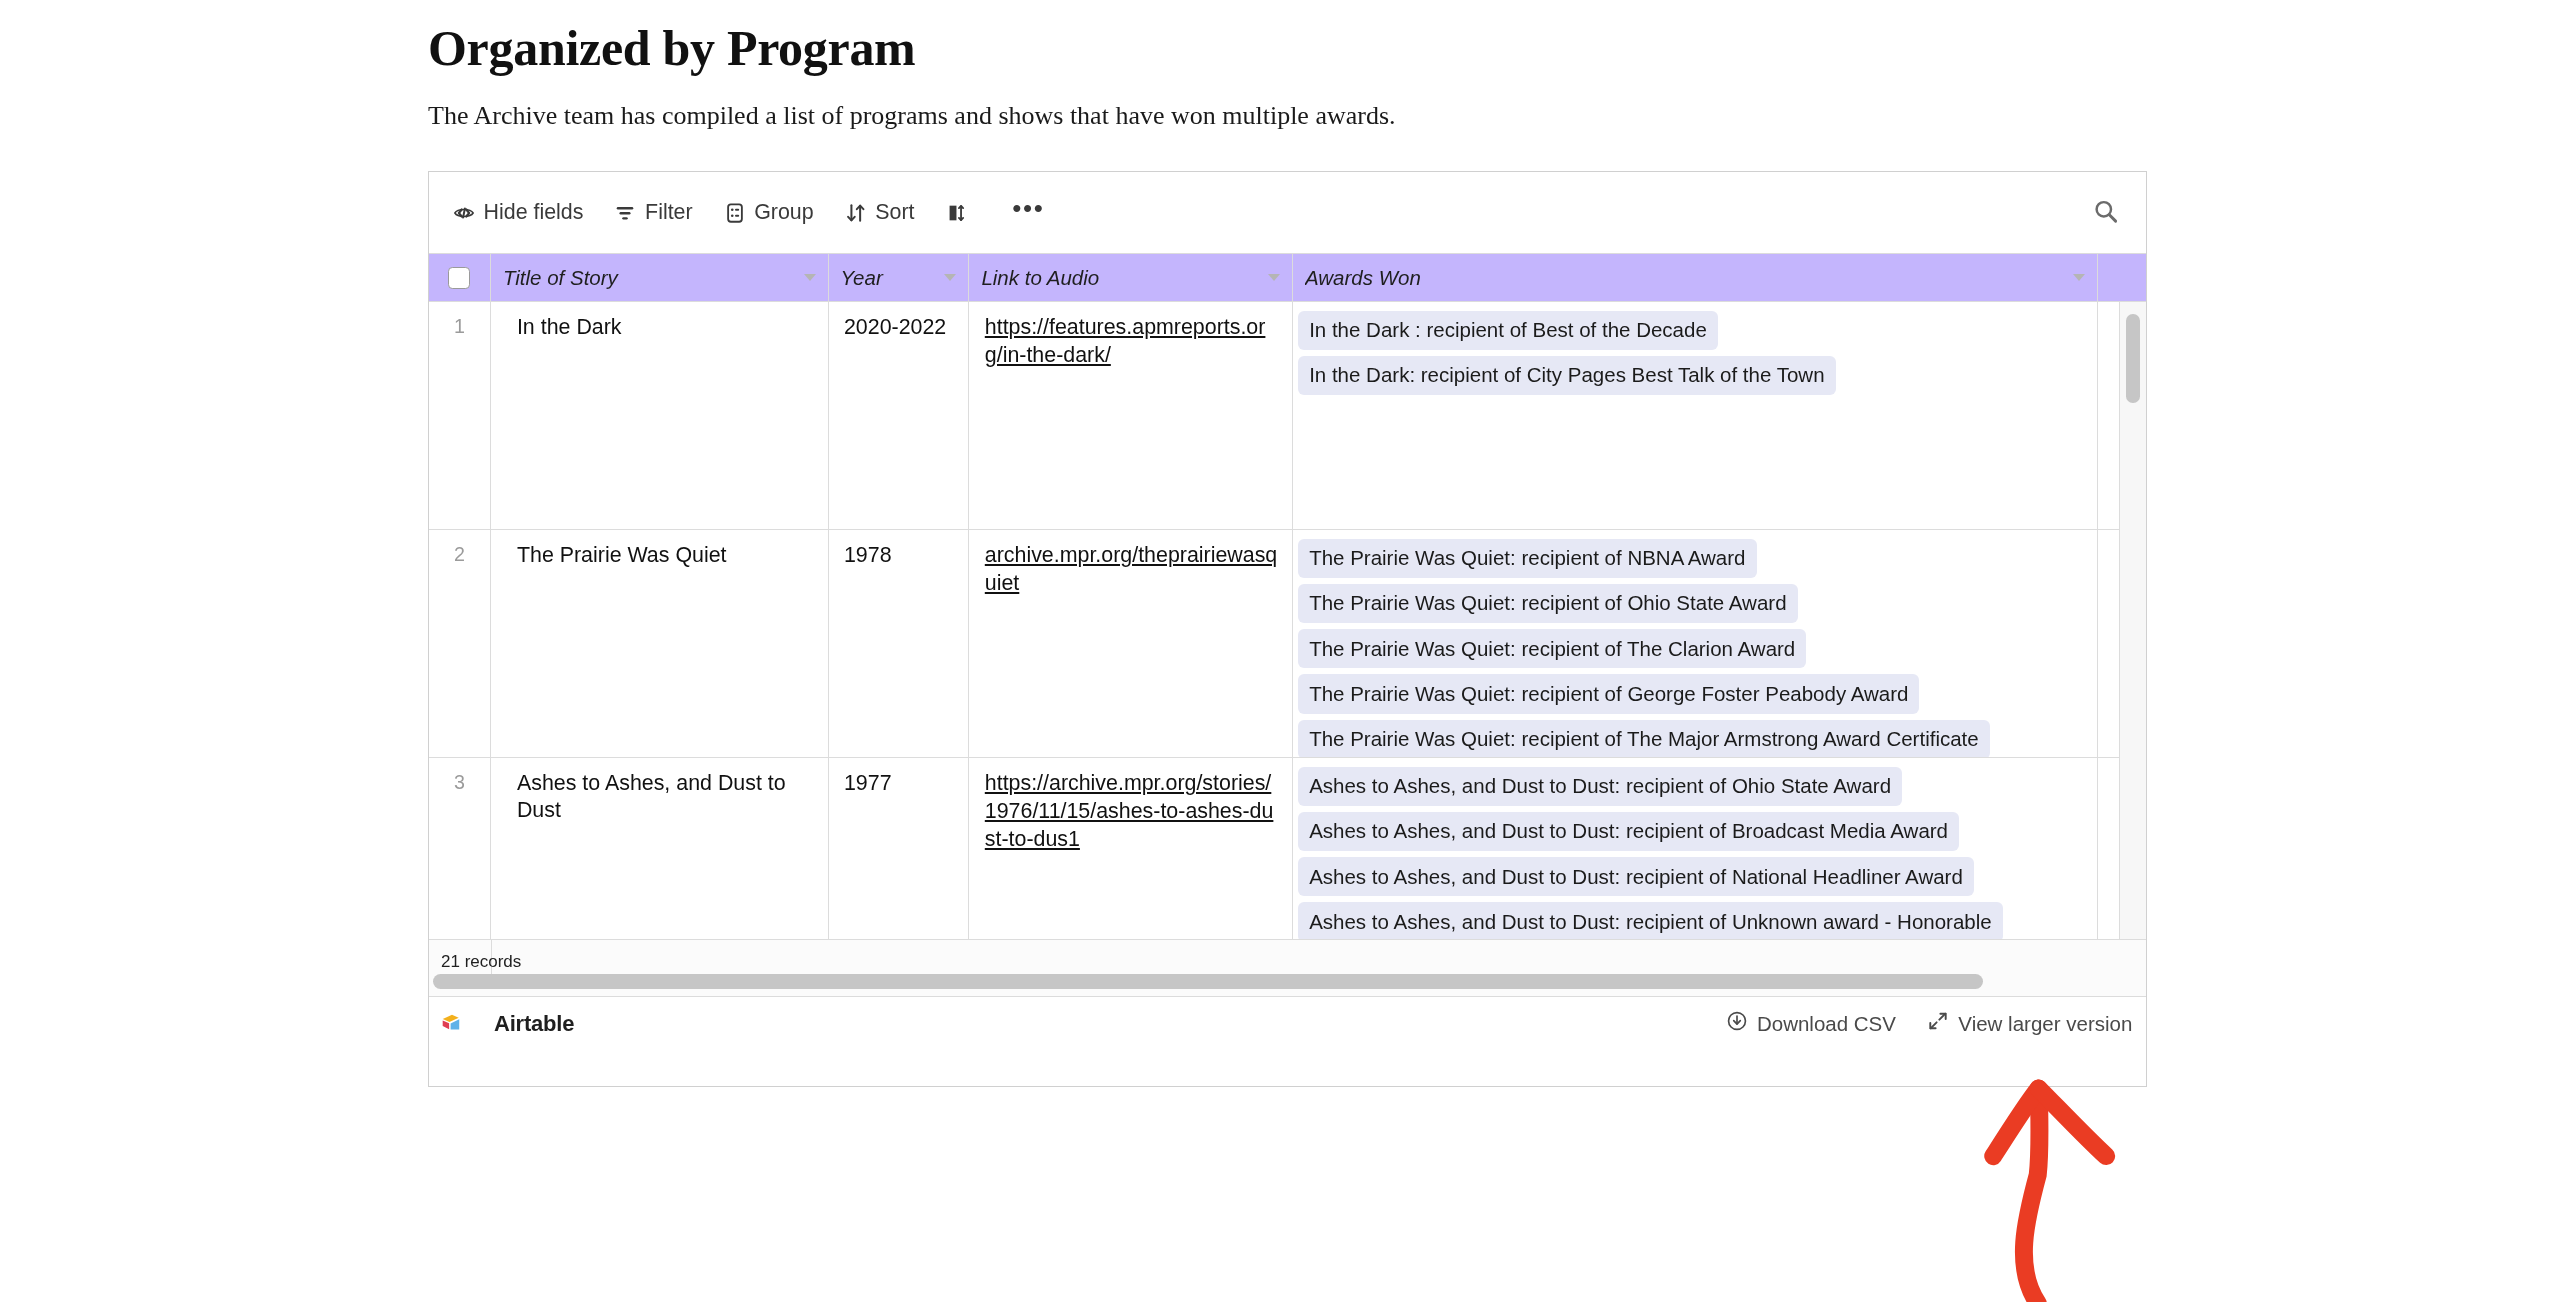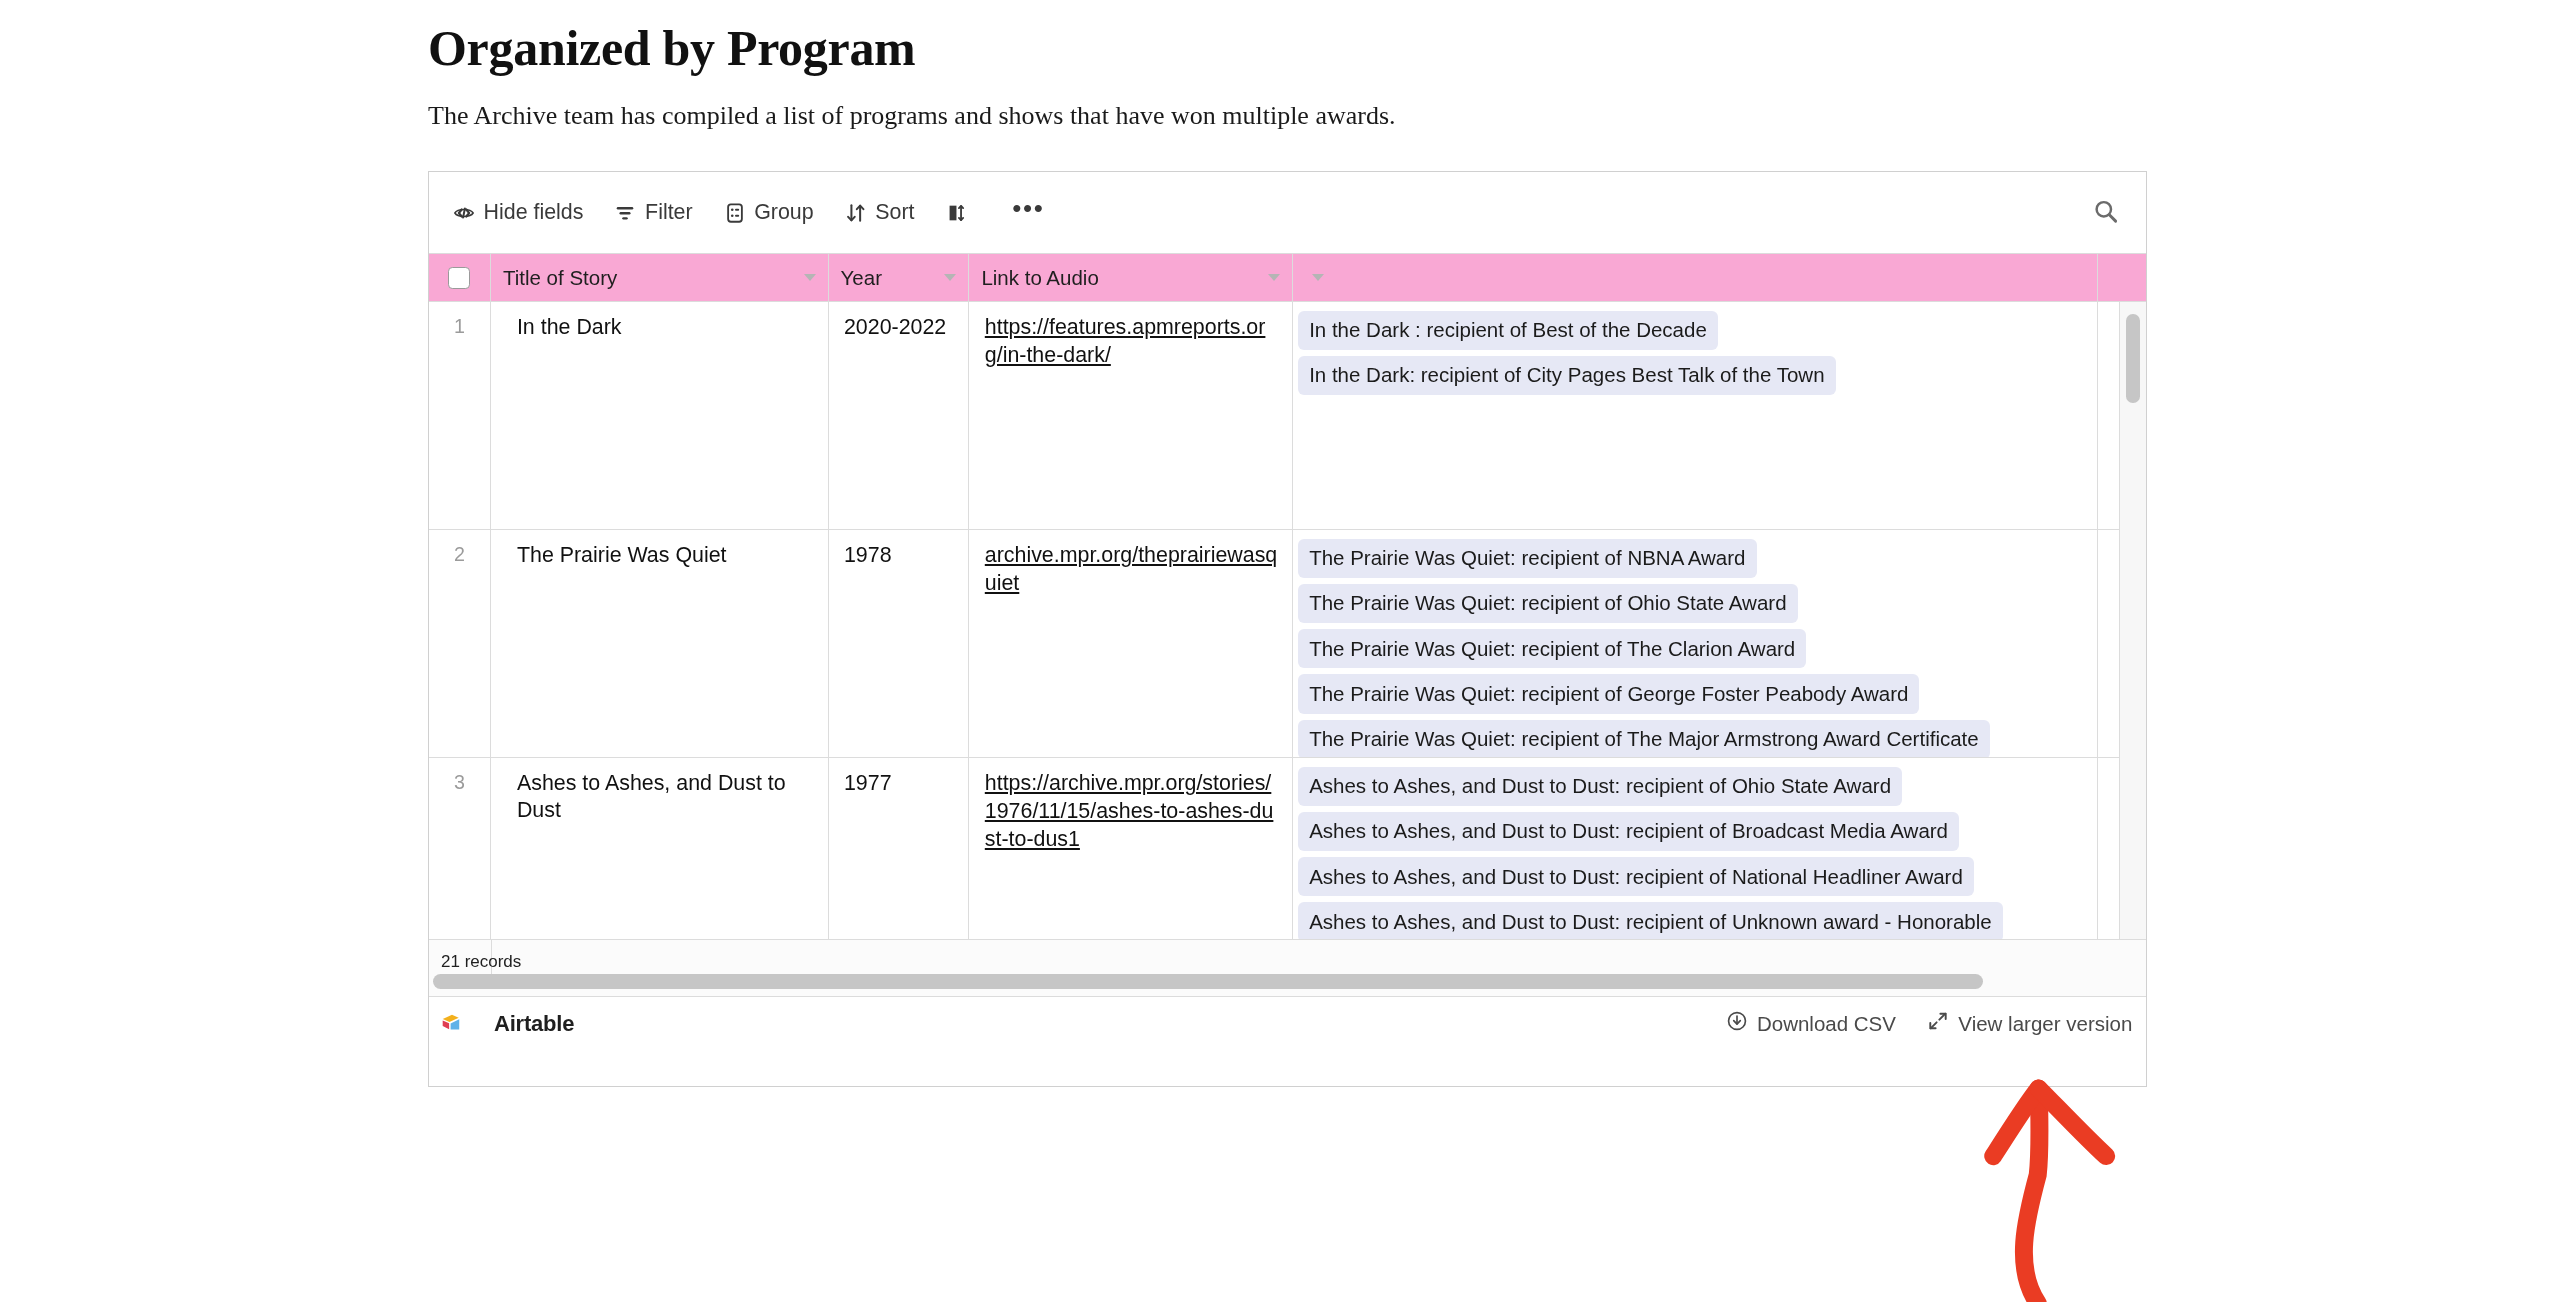--- a/index.html
+++ b/index.html
@@ -120,21 +120,22 @@
   }
   .hcell {
     box-sizing: border-box;
     border-right: 0.9px solid #dcdcdc;
     display: flex;
     align-items: center;
     padding: 0 12px;
     font-size: 20.5px;
     color: #1f1f1f;
     position: relative;
-    background: #f9a8d4;
+    background: #c4b5fd;
+    font-style: italic;
   }
   .hcell .cap { flex: 1; white-space: nowrap; overflow: hidden; }
   .caret {
     width: 0; height: 0;
     border-left: 6.8px solid transparent;
     border-right: 6.8px solid transparent;
     border-top: 7.7px solid #b5b5b5;
     flex: none;
     margin-left: 6.8px;
     cursor: pointer;
@@ -413,20 +414,21 @@
       </div>
       <div class="hcell col-year">
         <span class="cap">Year</span>
         <span class="caret"></span>
       </div>
       <div class="hcell col-link">
         <span class="cap">Link to Audio</span>
         <span class="caret"></span>
       </div>
       <div class="hcell col-award">
+        <span class="cap">Awards Won</span>
         <span class="caret"></span>
       </div>
       <div class="hcell col-tail"></div>
     </div>
 
     <div class="grid-body">
 
       <div class="row row-1">
         <div class="cell num">1</div>
         <div class="cell c-title">In the Dark</div>

